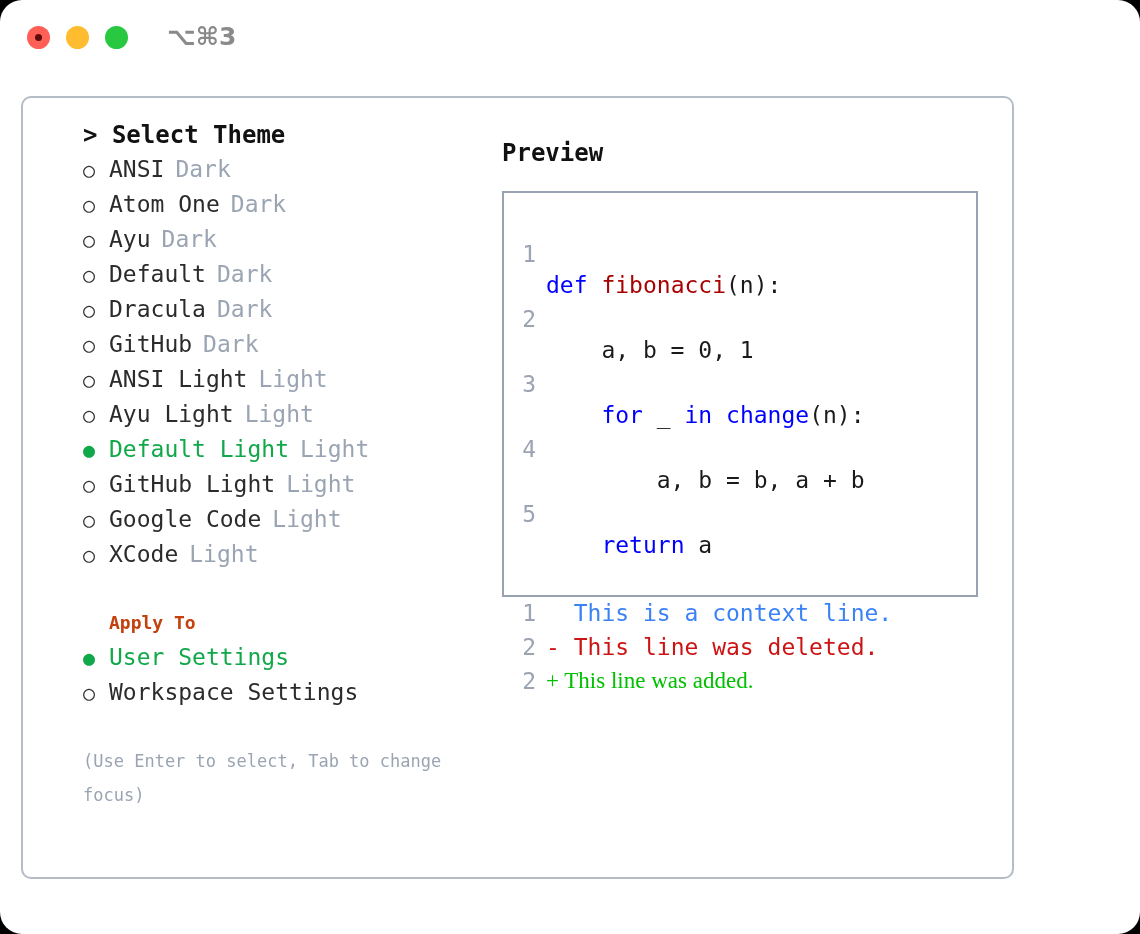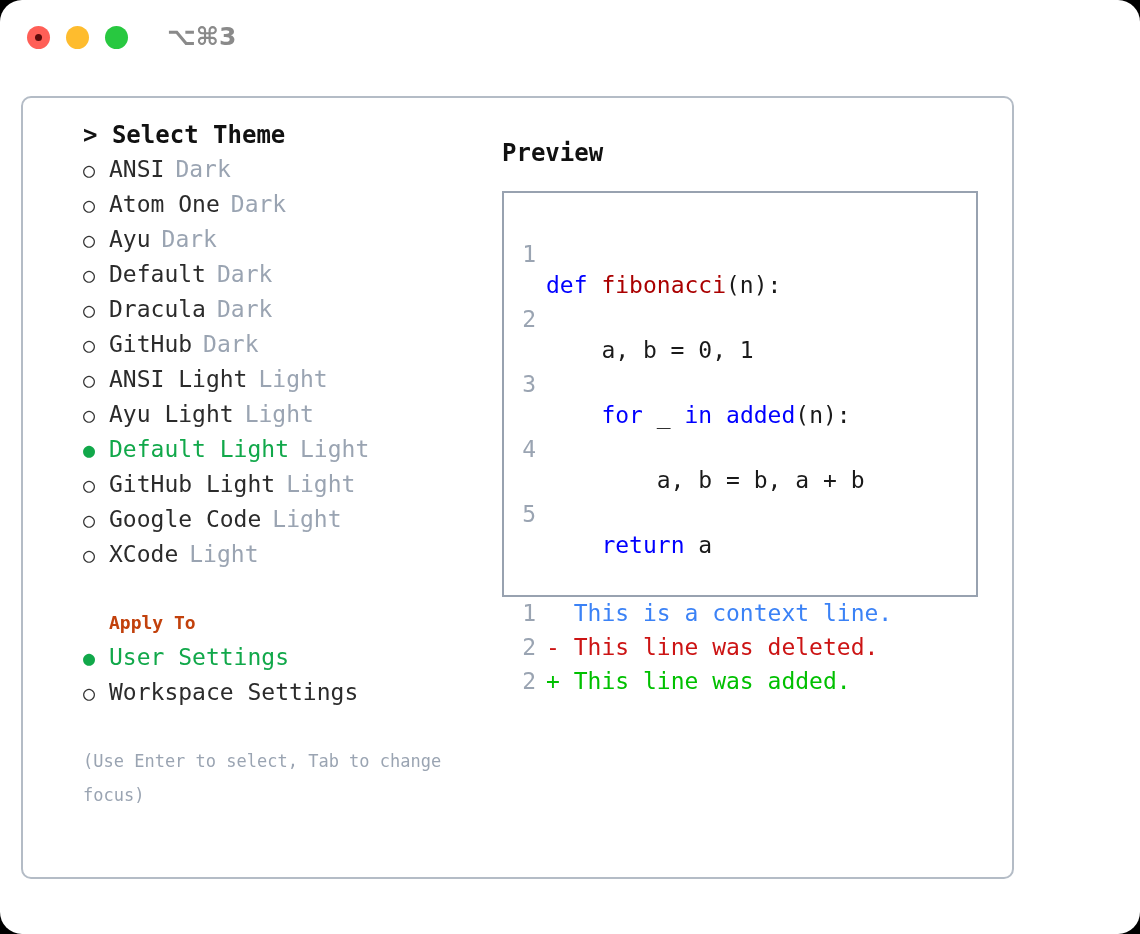--- a/index.html
+++ b/index.html
@@ -192,21 +192,21 @@
   }
   .code-text { color: #1a1a1a; margin-top: 31px; }
   .tok-kw   { color: #0000ff; }
   .tok-fn   { color: #aa0000; }
   .tok-plain{ color: #1a1a1a; }
 
   .blank-line { height: 34px; }
 
   .diff-ctx  { color: #3b82f6; text-align: right; }
   .diff-del  { color: #cc1414; }
-  .diff-add  { color: #00c000; }
+  .diff-add  { color: #00c000; font-family: Liberation Serif, serif; }
 </style>
 </head>
 <body>
 
 <div id="app-window">
 
   <div id="title-bar">
     <div class="traffic-lights">
       <span class="tl tl-close"></span>
       <span class="tl tl-min"></span>
@@ -244,21 +244,21 @@
 
       <div id="hint-text">(Use Enter to select, Tab to change focus)</div>
     </div>
 
     <div id="preview-column">
       <div id="preview-title">Preview</div>
       <div id="preview-box">
         <div id="code-block">
             <div class="code-line"><span class="ln">1</span><span class="code-text"><span class="tok-kw">def </span><span class="tok-fn">fibonacci</span><span class="tok-plain">(n):</span></span></div>
             <div class="code-line"><span class="ln">2</span><span class="code-text"><span class="tok-plain">    a, b = 0, 1</span></span></div>
-            <div class="code-line"><span class="ln">3</span><span class="code-text"><span class="tok-plain">    </span><span class="tok-kw">for</span><span class="tok-plain"> _ </span><span class="tok-kw">in</span><span class="tok-plain"> </span><span class="tok-kw">added</span><span class="tok-plain">(n):</span></span></div>
+            <div class="code-line"><span class="ln">3</span><span class="code-text"><span class="tok-plain">    </span><span class="tok-kw">for</span><span class="tok-plain"> _ </span><span class="tok-kw">in</span><span class="tok-plain"> </span><span class="tok-kw">change</span><span class="tok-plain">(n):</span></span></div>
             <div class="code-line"><span class="ln">4</span><span class="code-text"><span class="tok-plain">        a, b = b, a + b</span></span></div>
             <div class="code-line"><span class="ln">5</span><span class="code-text"><span class="tok-plain">    </span><span class="tok-kw">return</span><span class="tok-plain"> a</span></span></div>
           </div>
         <div class="blank-line"></div>
         <div id="diff-block">
             <div class="code-line"><span class="ln">1</span><span class="diff-ctx"><span> </span><span> This is a context line.</span></span></div>
             <div class="code-line"><span class="ln">2</span><span class="diff-del"><span>-</span><span> This line was deleted.</span></span></div>
             <div class="code-line"><span class="ln">2</span><span class="diff-add"><span>+</span><span> This line was added.</span></span></div>
           </div>
       </div>

